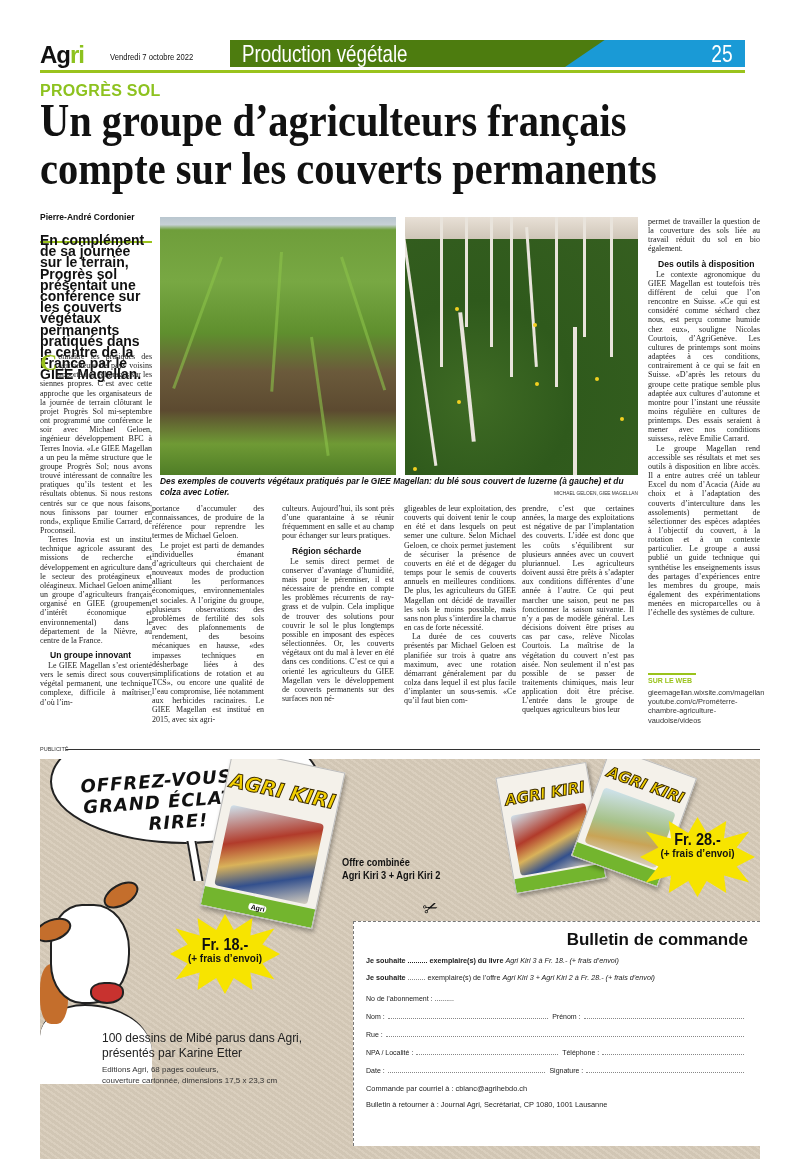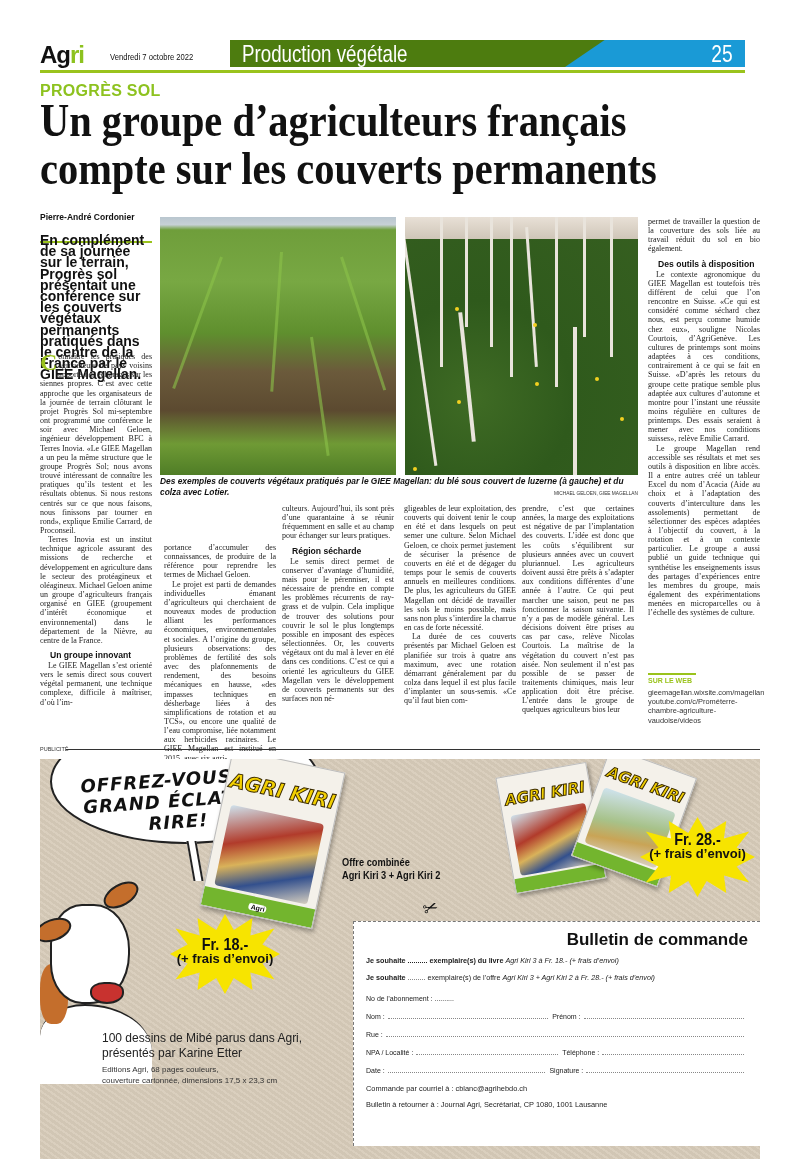--- a/index.html
+++ b/index.html
@@ -66,21 +66,21 @@
   .book-main .btitle { top: 18px; font-size: 20px; }
   .book-a { left: 465px; top: 10px; width: 92px; height: 118px; transform: rotate(-10deg); }
   .book-a .btitle { top: 14px; font-size: 15px; }
   .book-b { left: 548px; top: 0px; width: 92px; height: 116px; transform: rotate(20deg); }
   .book-b .btitle { top: 14px; font-size: 15px; }
   .book-b .art { background: linear-gradient(170deg, #cfe3ee 0%, #a7c28a 45%, #c9a456 70%, #d8d0c0 100%); }
 
   .star { position: absolute; background: #f7e400; clip-path: polygon(50% 0%, 58% 20%, 75% 5%, 73% 27%, 95% 18%, 84% 38%, 100% 50%, 84% 62%, 95% 82%, 73% 73%, 75% 95%, 58% 80%, 50% 100%, 42% 80%, 25% 95%, 27% 73%, 5% 82%, 16% 62%, 0% 50%, 16% 38%, 5% 18%, 27% 27%, 25% 5%, 42% 20%); }
   .star-text { position: absolute; text-align: center; font-family: "Liberation Sans", sans-serif; font-weight: bold; color: #111; }
   .star-text .price { display: block; font-size: 17px; line-height: 18px; transform: scaleX(0.85); }
-  .star-text .fees { display: block; font-size: 13px; line-height: 9px; }
+  .star-text .fees { display: block; font-size: 10px; line-height: 9px; }
 
   .star-28 { left: 600px; top: 58px; width: 115px; height: 80px; }
   .star-28-text { left: 600px; top: 72px; width: 115px; }
   .star-18 { left: 130px; top: 155px; width: 110px; height: 80px; }
   .star-18-text { left: 130px; top: 177px; width: 110px; }
 
   .offer { position: absolute; left: 302px; top: 97px; font-family: "Liberation Sans", sans-serif; font-weight: bold; font-size: 10.5px; line-height: 13px; color: #111; transform: scaleX(0.88); transform-origin: left; }
 
   .cow { position: absolute; left: 0; top: 105px; width: 112px; height: 200px; }
   .cow .head { position: absolute; left: 10px; top: 40px; width: 80px; height: 100px; background: #fff; border: 2px solid #222; border-radius: 40% 45% 50% 40%; }
@@ -159,21 +159,21 @@
   <div class="flower" style="left:128px; top:106px;"></div>
   <div class="flower" style="left:190px; top:160px;"></div>
   <div class="flower" style="left:130px; top:165px;"></div>
   <div class="flower" style="left:52px; top:183px;"></div>
   <div class="flower" style="left:215px; top:200px;"></div>
   <div class="flower" style="left:8px; top:250px;"></div>
 </div>
 <div class="caption">Des exemples de couverts végétaux pratiqués par le GIEE Magellan: du blé sous couvert de luzerne (à gauche) et du colza avec Lotier.</div>
 <div class="credit">MICHAEL GELOEN, GIEE MAGELLAN</div>
 
-<div class="col" style="left:164px; top:504px; width:112px;margin-top:39px;">
+<div class="col" style="left:152px; top:504px; width:112px;">
   <p class="noindent">portance d’accumuler des connaissances, de produire de la référence pour reprendre les termes de Michael Geloen.</p>
   <p>Le projet est parti de demandes individuelles émanant d’agriculteurs qui cherchaient de nouveaux modes de production alliant les performances économiques, environnementales et sociales. A l’origine du groupe, plusieurs observations: des problèmes de fertilité des sols avec des plafonnements de rendement, des besoins mécaniques en hausse, «des impasses techniques en désherbage liées à des simplifications de rotation et au TCS», ou encore une qualité de l’eau compromise, liée notamment aux herbicides racinaires. Le GIEE Magellan est institué en 2015, avec six agri-</p>
 </div>
 <div class="col" style="left:282px; top:504px; width:112px;">
   <p class="noindent">culteurs. Aujourd’hui, ils sont près d’une quarantaine à se réunir fréquemment en salle et au champ pour échanger sur leurs pratiques.</p>
   <h3>Région séchardе</h3>
   <p>Le semis direct permet de conserver d’avantage d’humidité, mais pour le pérenniser, il est nécessaire de prendre en compte les problèmes récurrents de ray-grass et de vulpin. Cela implique de trouver des solutions pour couvrir le sol le plus longtemps possible en imposant des espèces sélectionnées. Or, les couverts végétaux ont du mal à lever en été dans ces conditions. C’est ce qui a orienté les agriculteurs du GIEE Magellan vers le développement de couverts permanents sur des surfaces non né-</p>
 </div>
 <div class="col" style="left:404px; top:504px; width:112px;">
   <p class="noindent">gligeables de leur exploitation, des couverts qui doivent tenir le coup en été et dans lesquels on peut semer une culture. Selon Michael Geloen, ce choix permet justement de sécuriser la présence de couverts en été et de dégager du temps pour le semis de couverts annuels en meilleures conditions. De plus, les agriculteurs du GIEE Magellan ont décidé de travailler les sols le moins possible, mais sans non plus s’interdire la charrue en cas de forte nécessité.</p>

